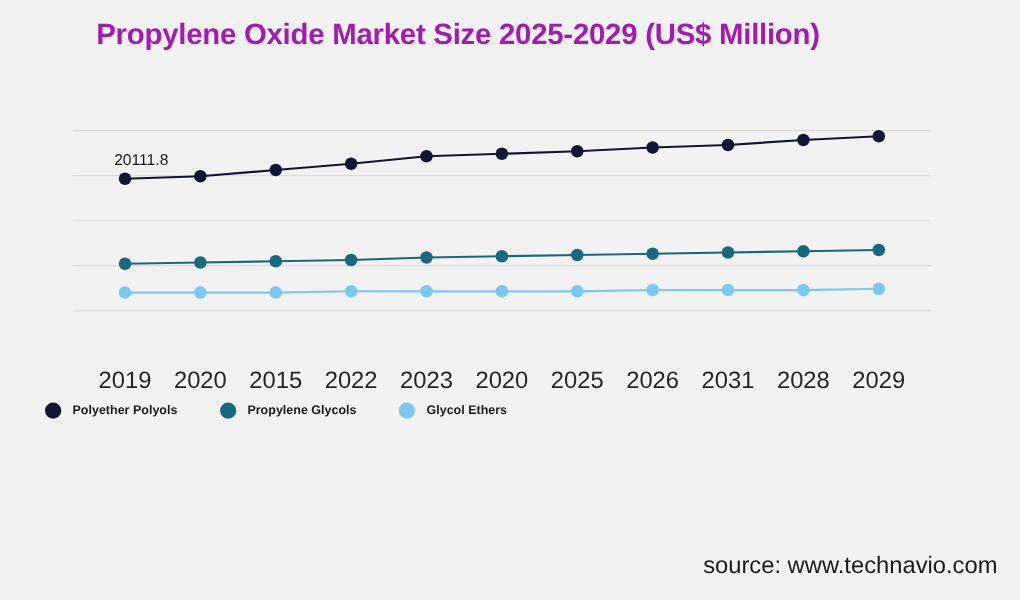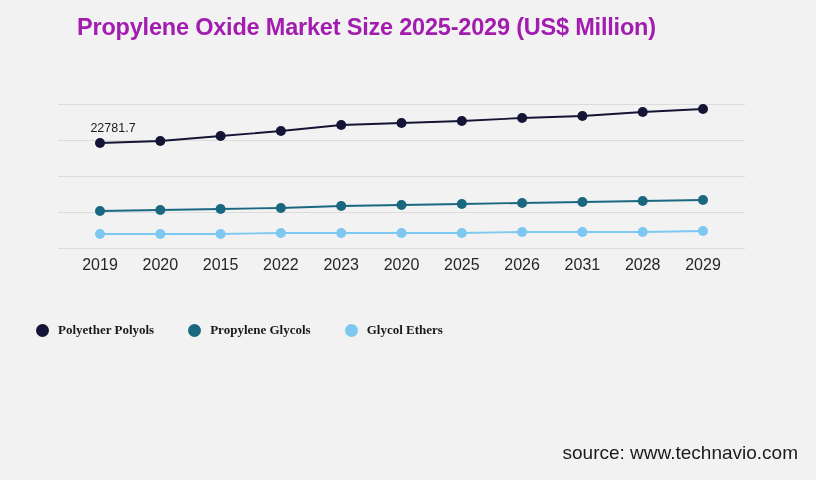--- a/index.html
+++ b/index.html
@@ -31,25 +31,26 @@
     white-space: nowrap;
     margin-left: 27px;
   }
   .plot-svg {
     position: absolute;
     left: 0;
     top: 0;
   }
   .xtick-label {
     position: absolute;
-    font-size: 16px;
+    font-size: 19px;
     color: #262626;
     text-align: right;
     transform: translateX(-50%);
     white-space: nowrap;
+    margin-top: 38px;
   }
   .point-label {
     position: absolute;
     font-size: 12.5px;
     color: #1a1a1a;
     white-space: nowrap;
     transform: translateX(-50%);
   }
   .legend {
     position: absolute;
@@ -65,25 +66,24 @@
     margin-right: 34px;
   }
   .legend-swatch {
     width: 13px;
     height: 13px;
     border-radius: 50%;
     margin-right: 9px;
     flex: 0 0 auto;
   }
   .legend-text {
-    font-size: 13px;
+    font-size: 10px;
     font-weight: bold;
     color: #1a1a1a;
     white-space: nowrap;
-    font-family: Liberation Serif, serif;
   }
   .source-note {
     position: absolute;
     right: 18px;
     bottom: 16px;
     font-size: 19px;
     color: #1a1a1a;
     white-space: nowrap;
   }
 </style>
@@ -151,21 +151,21 @@
       <div class="xtick-label" style="left: 280.9px; top: 256px;">2022</div>
       <div class="xtick-label" style="left: 341.2px; top: 256px;">2023</div>
       <div class="xtick-label" style="left: 401.5px; top: 256px;">2020</div>
       <div class="xtick-label" style="left: 461.8px; top: 256px;">2025</div>
       <div class="xtick-label" style="left: 522.1px; top: 256px;">2026</div>
       <div class="xtick-label" style="left: 582.4px; top: 256px;">2031</div>
       <div class="xtick-label" style="left: 642.7px; top: 256px;">2028</div>
       <div class="xtick-label" style="left: 703px; top: 256px;">2029</div>
     </div>
   <div id="annotation-layer">
-      <div class="point-label" style="left: 113px; top: 121px;">22781.7</div>
+      <div class="point-label" style="left: 113px; top: 121px;">20111.8</div>
     </div>
 
   <div class="legend" id="legend">
       <div class="legend-entry">
         <span class="legend-swatch" style="background: rgb(20, 20, 54);"></span>
         <span class="legend-text">Polyether Polyols</span>
       </div>
       <div class="legend-entry">
         <span class="legend-swatch" style="background: rgb(26, 104, 128);"></span>
         <span class="legend-text">Propylene Glycols</span>

